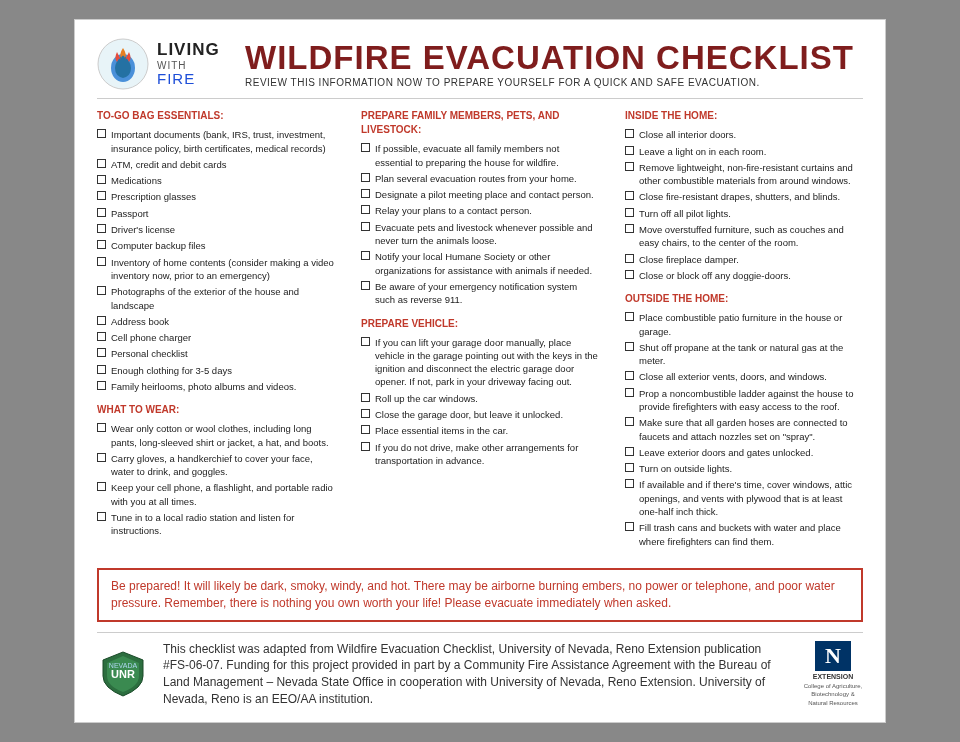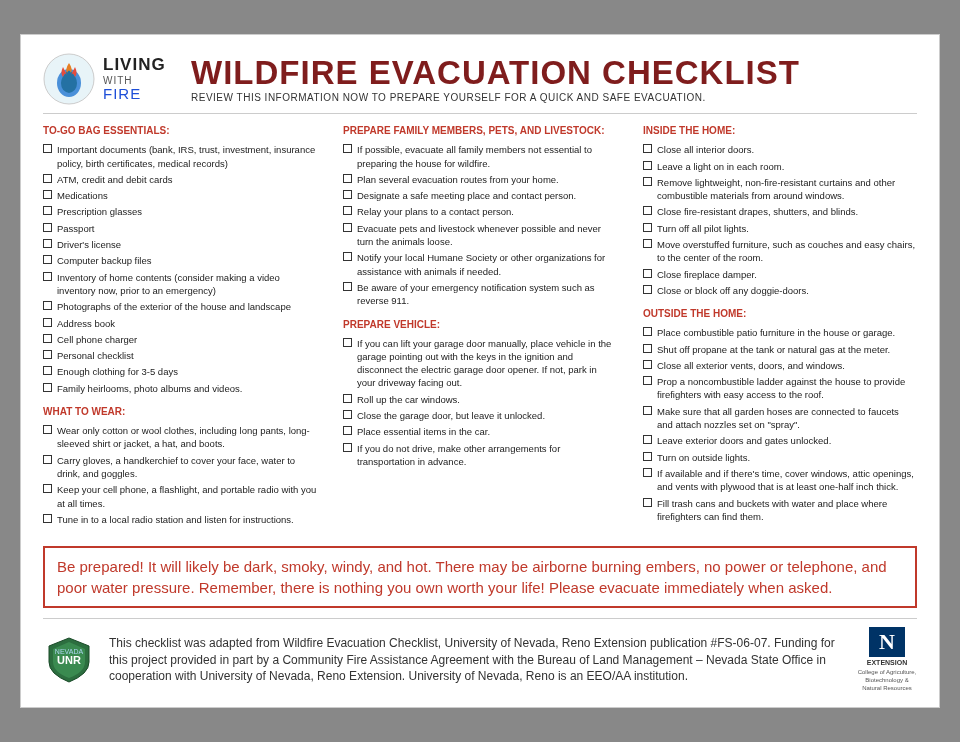--- a/index.html
+++ b/index.html
@@ -6,21 +6,21 @@
     body {
       font-family: Arial, sans-serif;
       background: #888;
       display: flex;
       justify-content: center;
       align-items: center;
       min-height: 100vh;
       padding: 10px;
     }
     .page {
-      width: 920px;
+      width: 812px;
       background: #fff;
       border: 1px solid #ccc;
       padding: 18px 22px 14px 22px;
     }
     
     .header {
       display: flex;
       align-items: center;
       margin-bottom: 10px;
       border-bottom: 1px solid #ccc;
@@ -113,21 +113,21 @@
       margin-top: 1px;
     }
     .item-text {
       flex: 1;
     }
     
     .warning-box {
       border: 2px solid #c0392b;
       padding: 8px 12px;
       margin-top: 10px;
-      font-size: 15px;
+      font-size: 12px;
       color: #c0392b;
       line-height: 1.4;
       background: #fff;
     }
     
     .footer {
       display: flex;
       align-items: center;
       margin-top: 10px;
       padding-top: 8px;
@@ -294,21 +294,21 @@
             <div class="checklist-item">
               <span class="checkbox"></span>
               <span class="item-text">If possible, evacuate all family members not essential to preparing the house for wildfire.</span>
             </div>
             <div class="checklist-item">
               <span class="checkbox"></span>
               <span class="item-text">Plan several evacuation routes from your home.</span>
             </div>
             <div class="checklist-item">
               <span class="checkbox"></span>
-              <span class="item-text">Designate a safe meeting place and contact person.</span>
+              <span class="item-text">Designate a pilot meeting place and contact person.</span>
             </div>
             <div class="checklist-item">
               <span class="checkbox"></span>
               <span class="item-text">Relay your plans to a contact person.</span>
             </div>
             <div class="checklist-item">
               <span class="checkbox"></span>
               <span class="item-text">Evacuate pets and livestock whenever possible and never turn the animals loose.</span>
             </div>
             <div class="checklist-item">

